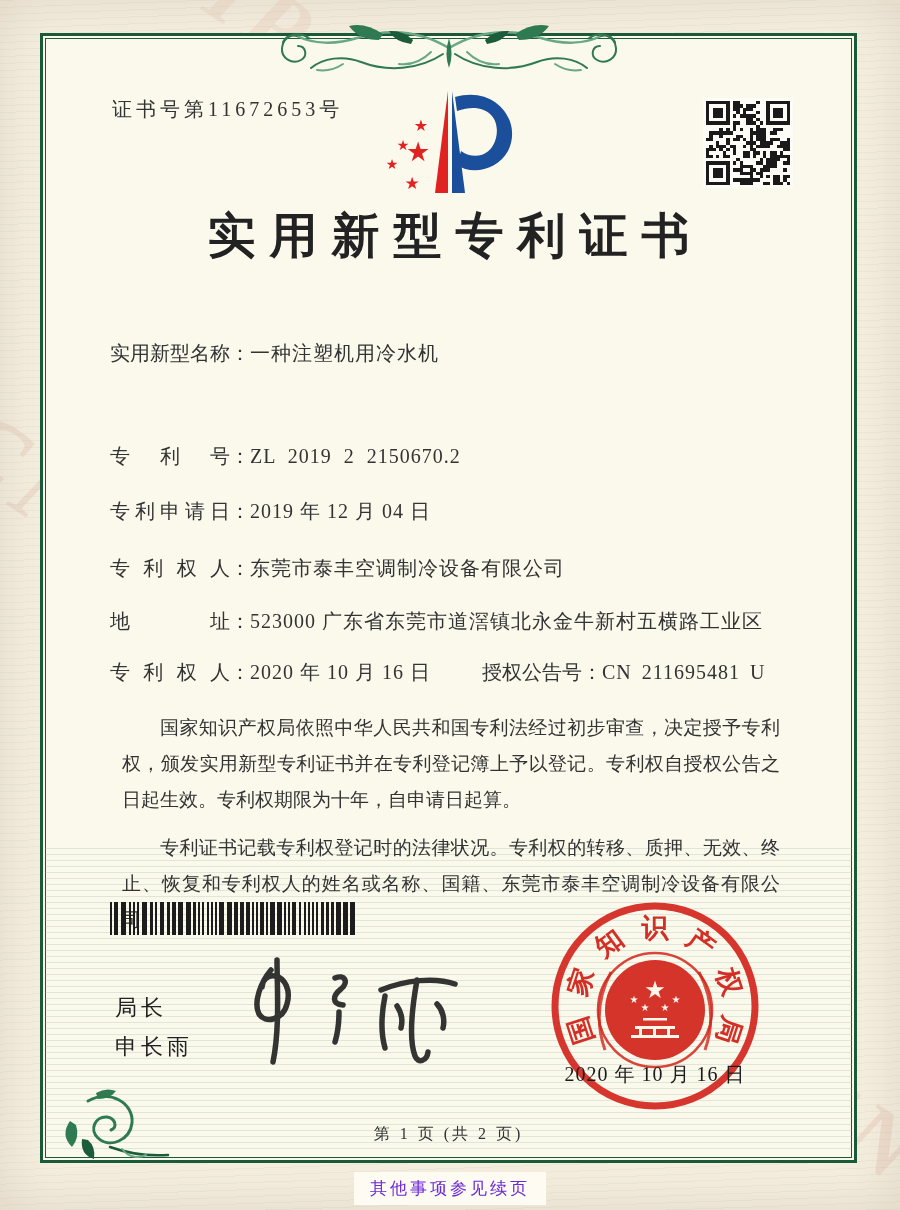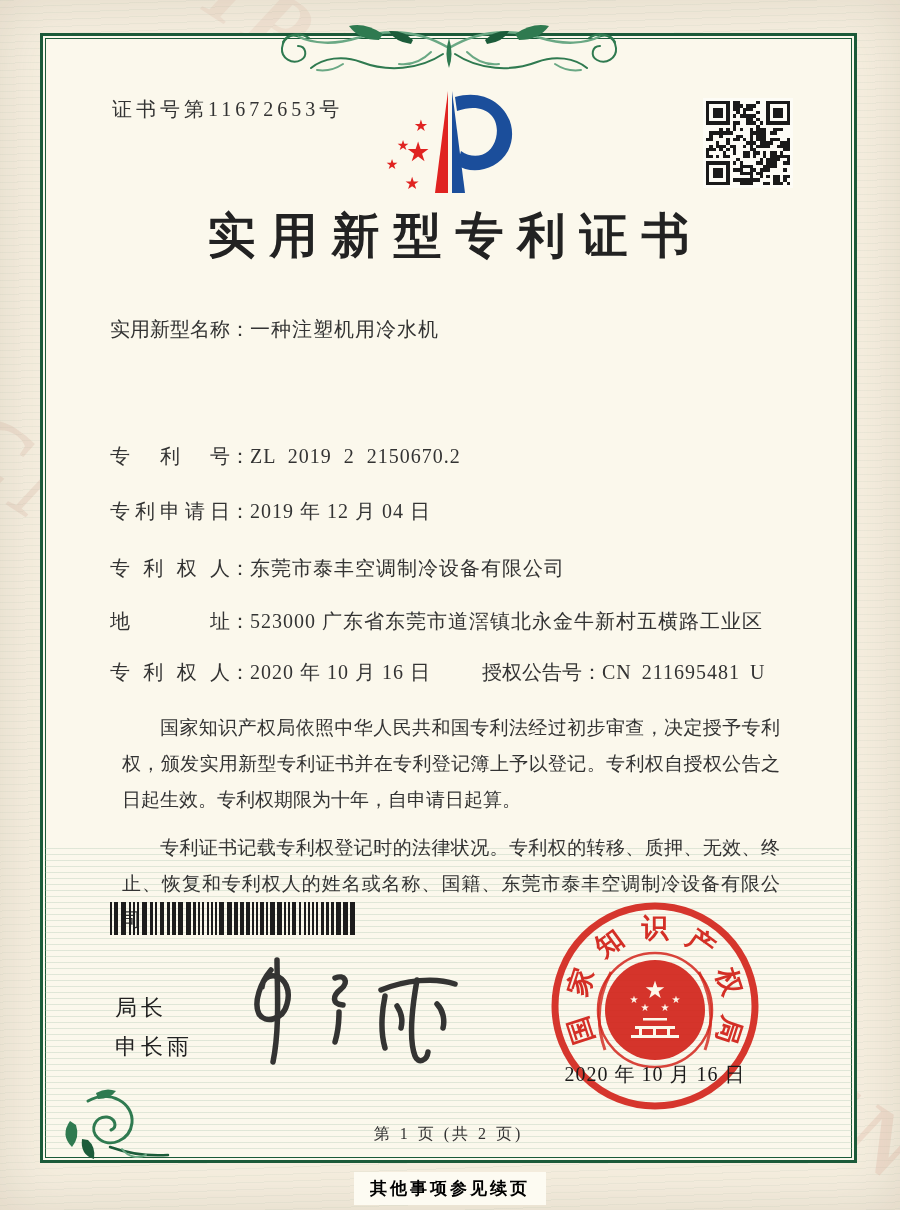--- a/index.html
+++ b/index.html
@@ -48,21 +48,21 @@
   
   .barcode{position:absolute;left:67px;top:866px;width:247px;height:33px;overflow:hidden;}
   .barcode i{position:absolute;top:0;bottom:0;background:#1c1c1c;}
   .signer-title{position:absolute;left:72px;top:957px;font-size:22px;letter-spacing:4px;color:#222;}
   .signer-name{position:absolute;left:72px;top:996px;font-size:22px;letter-spacing:4px;color:#222;}
   .signature{position:absolute;left:188px;top:918px;}
   .seal{position:absolute;left:504px;top:862px;width:216px;height:216px;}
   .footer-page{position:absolute;left:0;right:0;top:1088px;text-align:center;font-size:16px;
     letter-spacing:3px;color:#333;}
   .continuation{position:absolute;left:50%;transform:translateX(-50%);top:1172px;
-    background:#fdfbf2;padding:5px 16px;font-size:17px;letter-spacing:3px;color:#000000;font-weight:bold;}
+    background:#fdfbf2;padding:5px 16px;font-size:17px;letter-spacing:3px;color:#6d28d9;}
 </style>
 </head>
 <body>
 
 <div class="page">
   <div class="texture"></div>
 
   <span class="wm wm1">CNIPA</span>
   <span class="wm wm2">CNIPA</span>
   <span class="wm wm3">CNIPA</span>
@@ -332,21 +332,21 @@
           <rect x="19" y="1" width="5" height="5" fill="#fdfcf6"></rect>
           <rect x="20" y="2" width="3" height="3" fill="#1a1a1a"></rect>
           <rect x="0" y="18" width="7" height="7" fill="#1a1a1a"></rect>
           <rect x="1" y="19" width="5" height="5" fill="#fdfcf6"></rect>
           <rect x="2" y="20" width="3" height="3" fill="#1a1a1a"></rect>
         </svg>
       </div>
 
     <div class="title">实用新型专利证书</div>
 
-    <div class="row" style="top:280px">
+    <div class="row" style="top:304px">
       <span class="flabel">实用新型名称</span><span class="colon">：</span><span class="fvalue">一种注塑机用冷水机</span>
     </div>
     <div class="row" style="top:407px">
       <span class="flabel">专利号</span><span class="colon">：</span><span class="fvalue" style="word-spacing:6px">ZL 2019 2 2150670.2</span>
     </div>
     <div class="row" style="top:462px">
       <span class="flabel">专利申请日</span><span class="colon">：</span><span class="fvalue">2019 年 12 月 04 日</span>
     </div>
     <div class="row" style="top:519px">
       <span class="flabel">专利权人</span><span class="colon">：</span><span class="fvalue">东莞市泰丰空调制冷设备有限公司</span>

